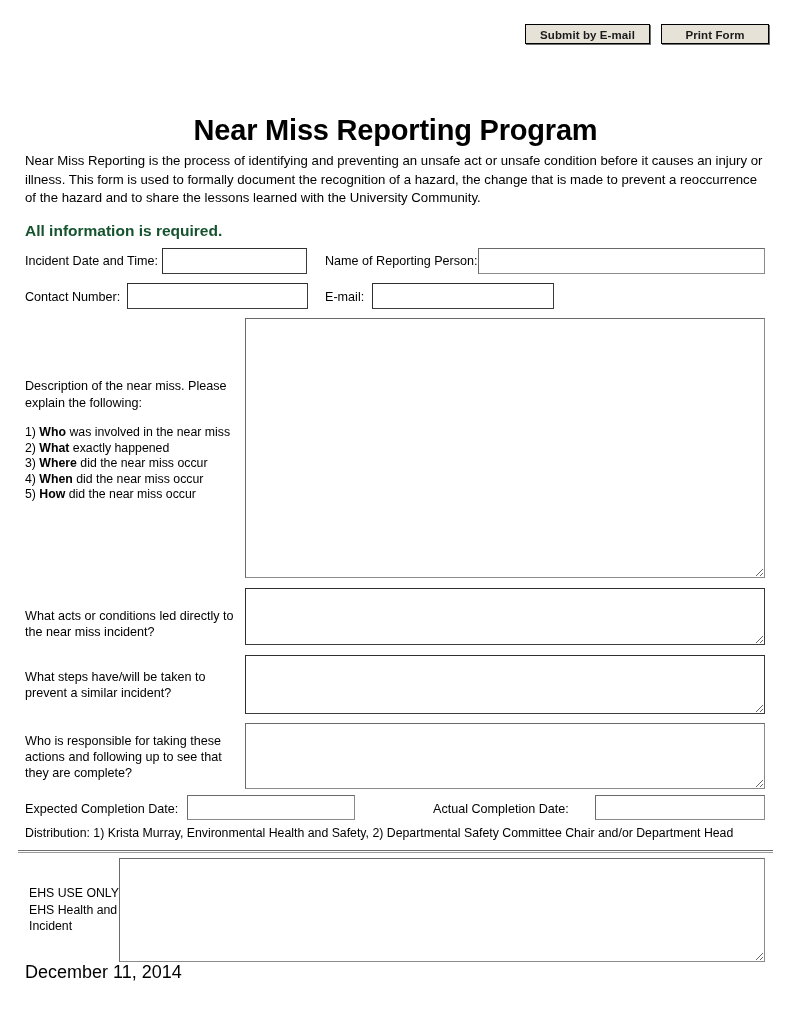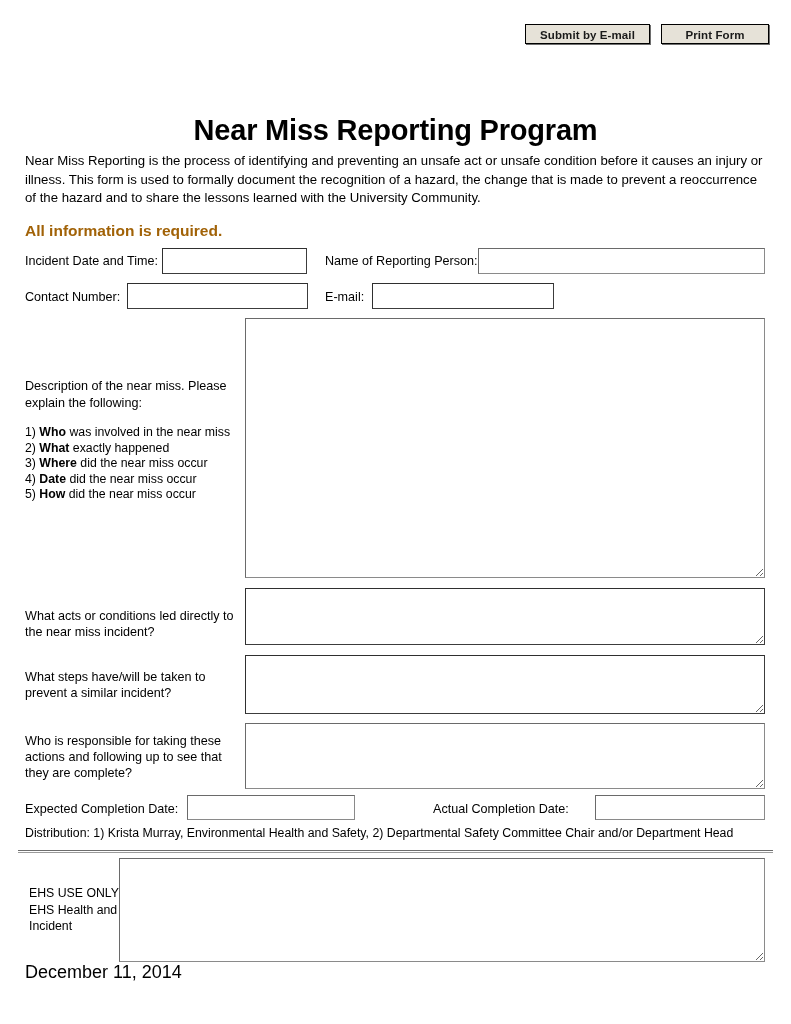--- a/index.html
+++ b/index.html
@@ -68,21 +68,21 @@
     font-size: 13.2px;
     line-height: 18.6px;
   }
 
   .required-note {
     position: absolute;
     top: 222px;
     left: 25px;
     font-size: 15.5px;
     font-weight: bold;
-    color: #a16207;
+    color: #14532d;
   }
 
   
   .lbl {
     position: absolute;
     font-size: 12.6px;
     line-height: 16px;
     white-space: nowrap;
   }
   .lbl.wrap { white-space: normal; }
@@ -196,21 +196,21 @@
   <input class="box dark" id="fld-contact" type="text" placeholder="" style="">
 
   <div class="lbl" id="lbl-email">E-mail:</div>
   <input class="box dark" id="fld-email" type="text" placeholder="" style="">
 
   <div class="lbl wrap" id="lbl-desc-intro">Description of the near miss.  Please explain the following:</div>
   <div id="lbl-desc-list">
       <div><span>1) </span><b>Who</b><span> was involved in the near miss</span></div>
       <div><span>2) </span><b>What</b><span> exactly happened</span></div>
       <div><span>3) </span><b>Where</b><span> did the near miss occur</span></div>
-      <div><span>4) </span><b>Date</b><span> did the near miss occur</span></div>
+      <div><span>4) </span><b>When</b><span> did the near miss occur</span></div>
       <div><span>5) </span><b>How</b><span> did the near miss occur</span></div>
     </div>
   <textarea class="box" id="fld-desc" placeholder="" style=""></textarea>
 
   <div class="lbl wrap" id="lbl-q1">What acts or conditions led directly to the near miss incident?</div>
   <textarea class="box dark" id="fld-q1" placeholder="" style=""></textarea>
 
   <div class="lbl wrap" id="lbl-q2">What steps have/will be taken to prevent a similar incident?</div>
   <textarea class="box dark" id="fld-q2" placeholder="" style=""></textarea>
 

